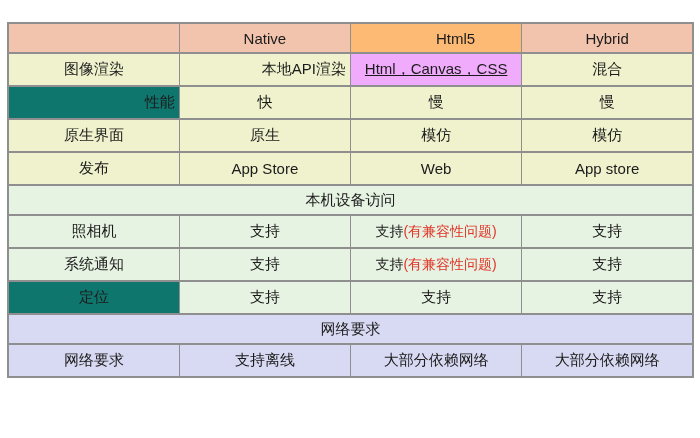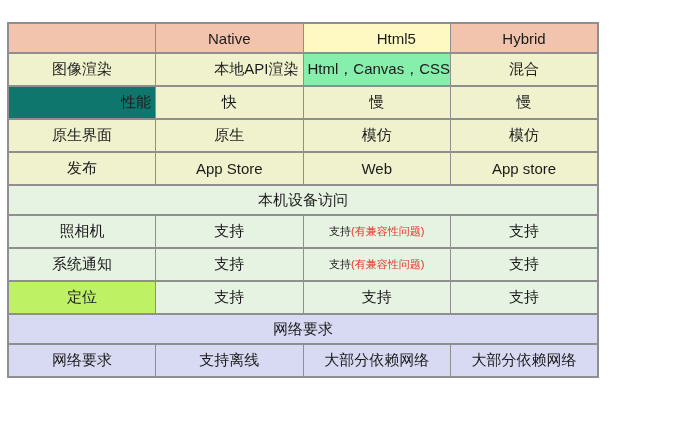--- a/index.html
+++ b/index.html
@@ -8,21 +8,21 @@
     width: 700px;
     height: 438px;
     background: #ffffff;
     overflow: hidden;
     font-family: "Liberation Sans", "DejaVu Sans", sans-serif;
   }
   .table-wrap {
     position: absolute;
     left: 7px;
     top: 22px;
-    width: 592px;
+    width: 687px;
   }
   table.cmp {
     width: 100%;
     border-collapse: collapse;
     table-layout: fixed;
     border: 2px solid #8f8f8f;
     font-size: 15px;
     color: #1b1b1b;
   }
   table.cmp td, table.cmp th {
@@ -33,41 +33,41 @@
     vertical-align: middle;
     padding: 0 4px;
     font-weight: normal;
     overflow: hidden;
     white-space: nowrap;
   }
   tr.head-row { height: 30px; }
   tr.section-row { height: 30px; }
   tr.data-row { height: 33px; padding-left: 28px; }
   td.section-title { font-weight: bold; }
-  td.small-cell { font-size: 11px; }
+  td.small-cell { font-size: 14px; }
   .note {  }
 </style>
 </head>
 <body>
 
 <div class="table-wrap">
   <table class="cmp">
     <thead>
       <tr class="head-row">
           <th style="background: rgb(242, 196, 173);"></th>
           <th style="background: rgb(242, 196, 173);">Native</th>
-          <th style="background: #fef9c3; padding-left: 43px;">Html5</th>
+          <th style="background: #fdba74; padding-left: 43px;">Html5</th>
           <th style="background: rgb(242, 196, 173);">Hybrid</th>
         </tr>
     </thead>
     <tbody>
         <tr class="data-row">
           <td style="background: rgb(240, 242, 205);">图像渲染</td>
           <td style="background: rgb(240, 242, 205); text-align: right;">本地API渲染</td>
-          <td style="background: #86efac;">Html，Canvas，CSS</td>
+          <td style="background: #f0abfc; text-decoration: underline;">Html，Canvas，CSS</td>
           <td style="background: rgb(240, 242, 205);">混合</td>
         </tr>
         <tr class="data-row">
           <td style="background: #0f766e; text-align: right;">性能</td>
           <td style="background: rgb(240, 242, 205);">快</td>
           <td style="background: rgb(240, 242, 205);">慢</td>
           <td style="background: rgb(240, 242, 205);">慢</td>
         </tr>
         <tr class="data-row">
           <td style="background: rgb(240, 242, 205);">原生界面</td>
@@ -90,21 +90,21 @@
           <td class="small-cell" style="background: rgb(231, 243, 226);"><span>支持</span><span class="note" style="color: rgb(224, 52, 39);">(有兼容性问题)</span></td>
           <td style="background: rgb(231, 243, 226);">支持</td>
         </tr>
         <tr class="data-row">
           <td style="background: rgb(231, 243, 226);">系统通知</td>
           <td style="background: rgb(231, 243, 226);">支持</td>
           <td class="small-cell" style="background: rgb(231, 243, 226);"><span>支持</span><span class="note" style="color: rgb(224, 52, 39);">(有兼容性问题)</span></td>
           <td style="background: rgb(231, 243, 226);">支持</td>
         </tr>
         <tr class="data-row">
-          <td style="background: #bef264;">定位</td>
+          <td style="background: #0f766e;">定位</td>
           <td style="background: rgb(231, 243, 226);">支持</td>
           <td style="background: rgb(231, 243, 226);">支持</td>
           <td style="background: rgb(231, 243, 226);">支持</td>
         </tr>
         <tr class="section-row">
           <td colspan="4" class="section-title" style="background: rgb(216, 217, 242);">网络要求</td>
         </tr>
         <tr class="data-row">
           <td style="background: rgb(216, 217, 242);">网络要求</td>
           <td style="background: rgb(216, 217, 242);">支持离线</td>

